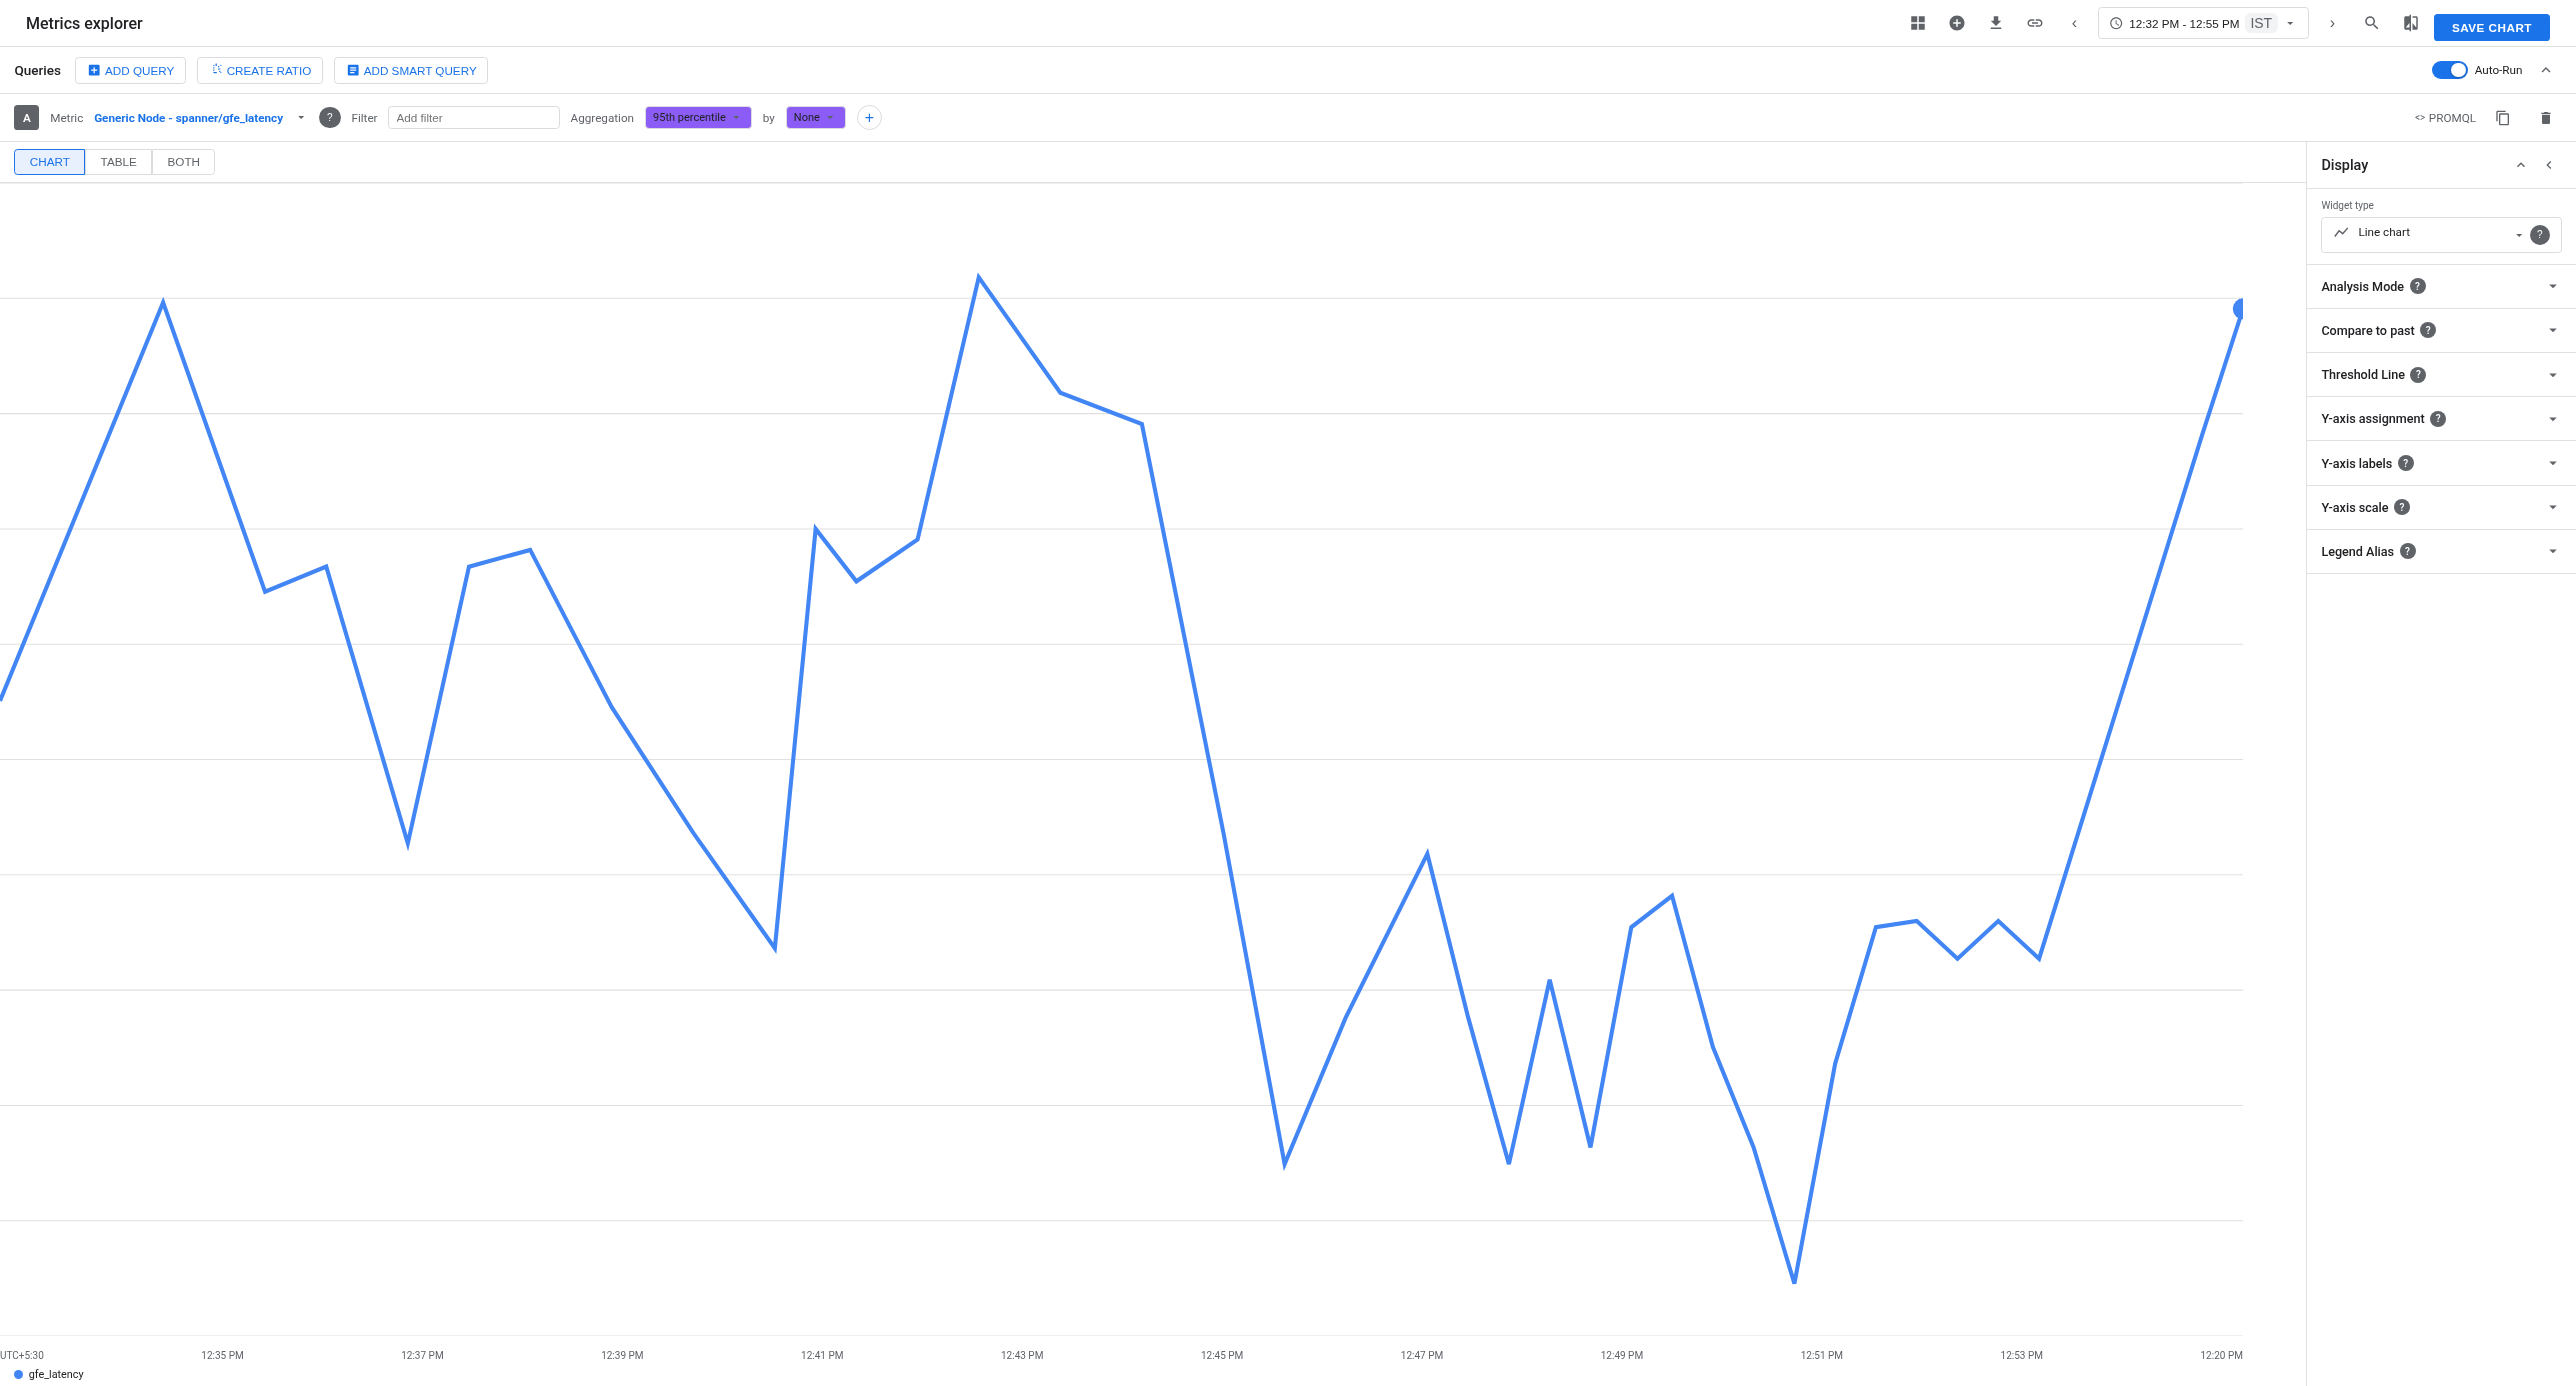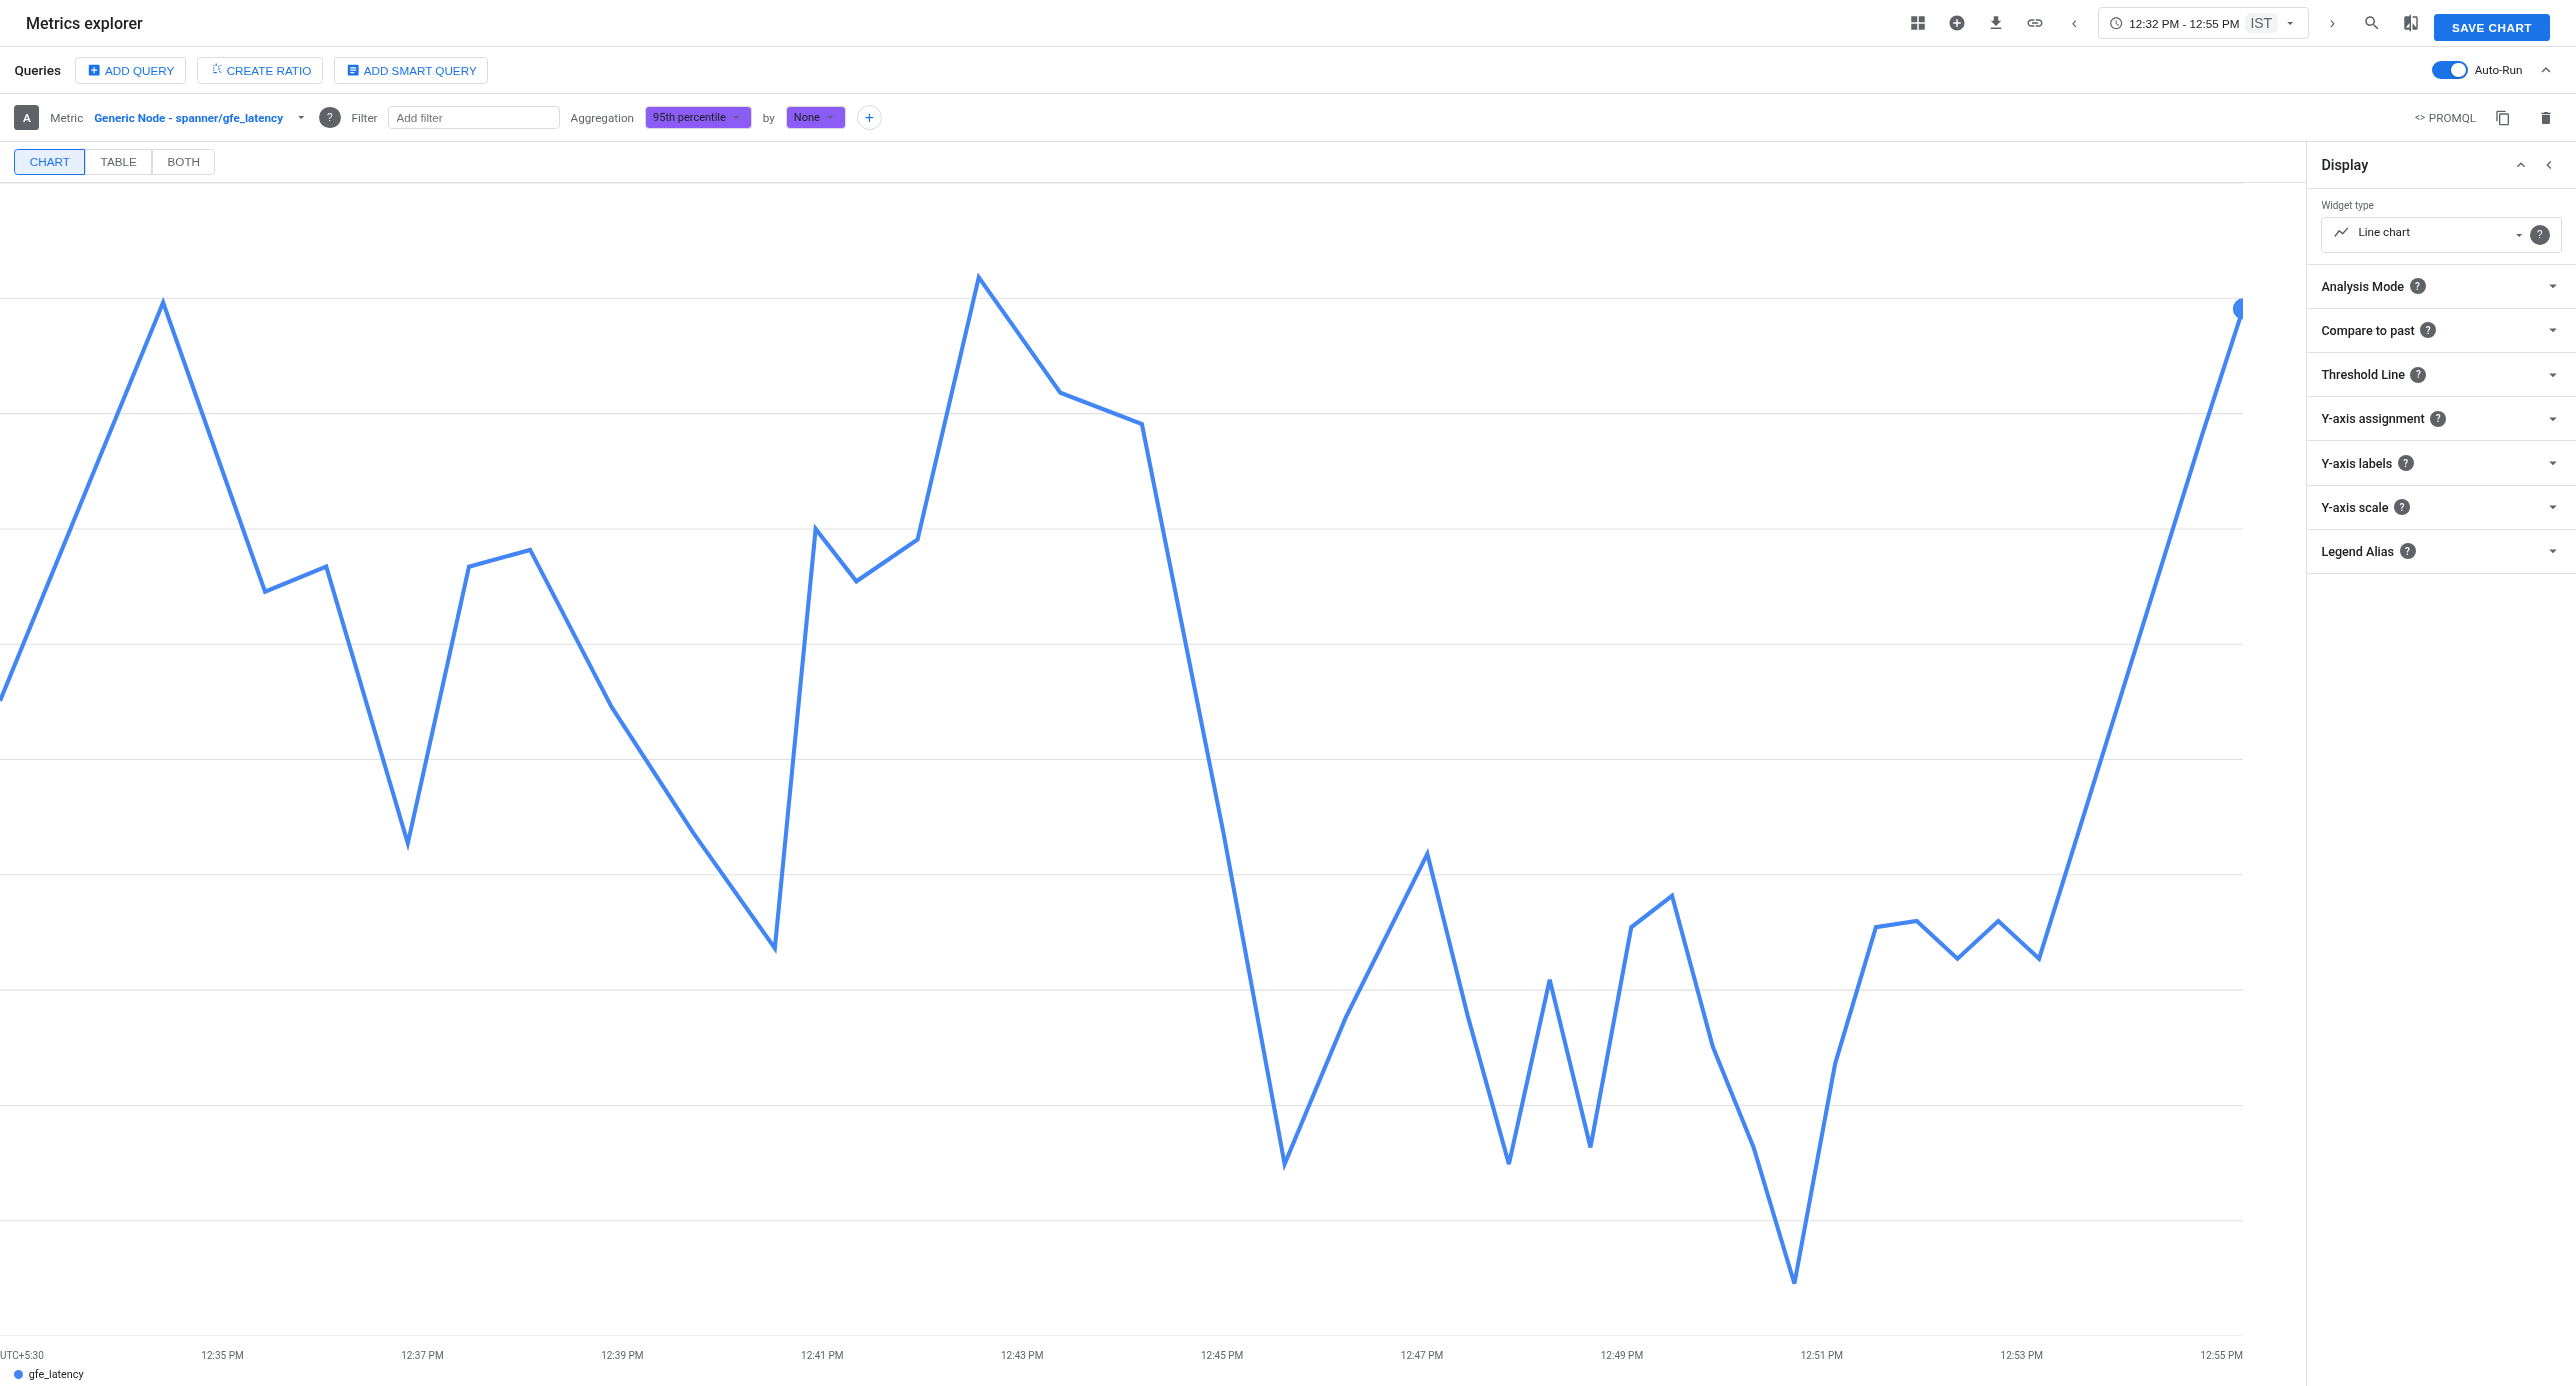--- a/index.html
+++ b/index.html
@@ -372,21 +372,21 @@
         <span>12:35 PM</span>
         <span>12:37 PM</span>
         <span>12:39 PM</span>
         <span>12:41 PM</span>
         <span>12:43 PM</span>
         <span>12:45 PM</span>
         <span>12:47 PM</span>
         <span>12:49 PM</span>
         <span>12:51 PM</span>
         <span>12:53 PM</span>
-        <span>12:55 PM</span>
+        <span>12:20 PM</span>
       </div>
     </div>
 
     <div class="chart-legend">
       <span class="legend-dot"></span>
       <span>gfe_latency</span>
     </div>
   </div>
 
   <div class="right-panel">

